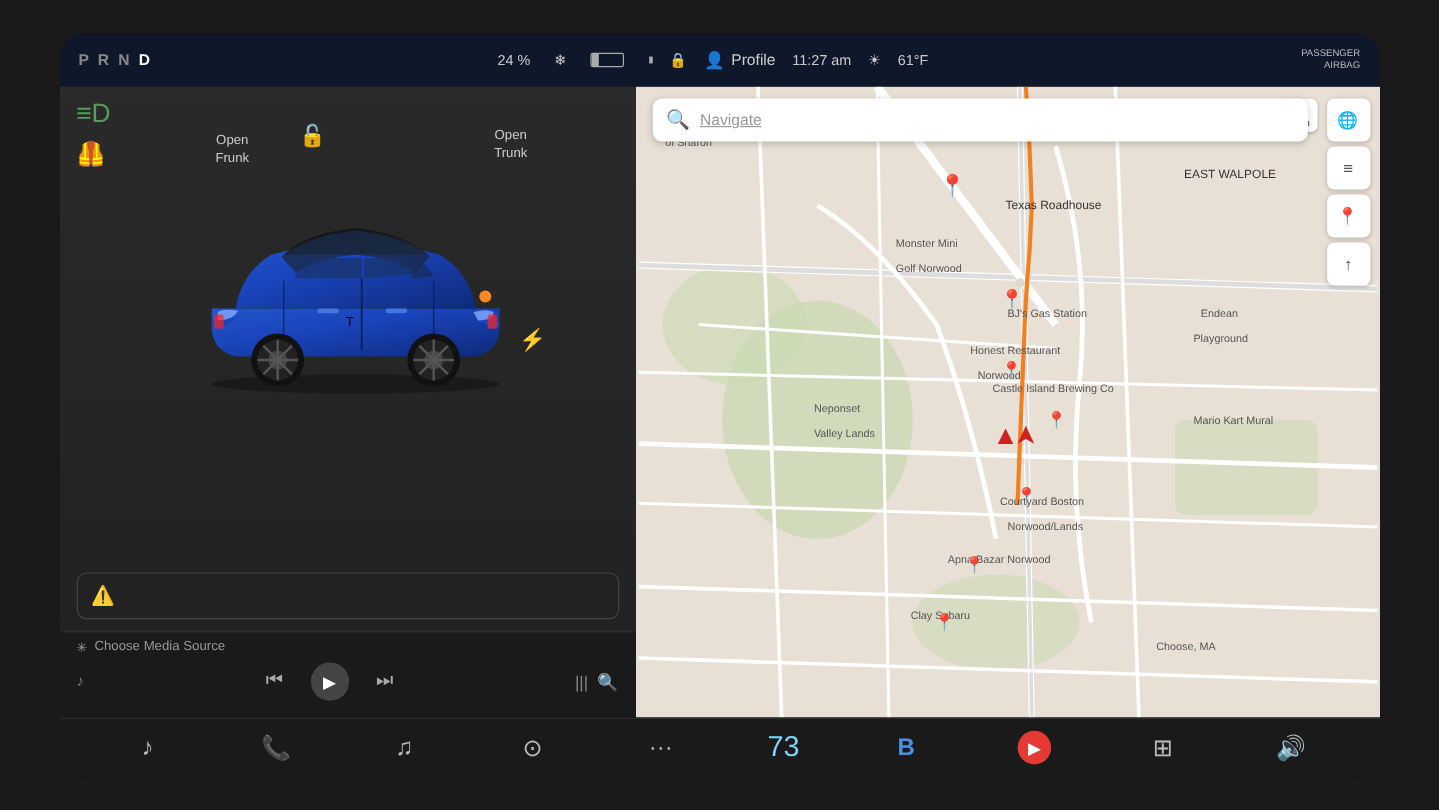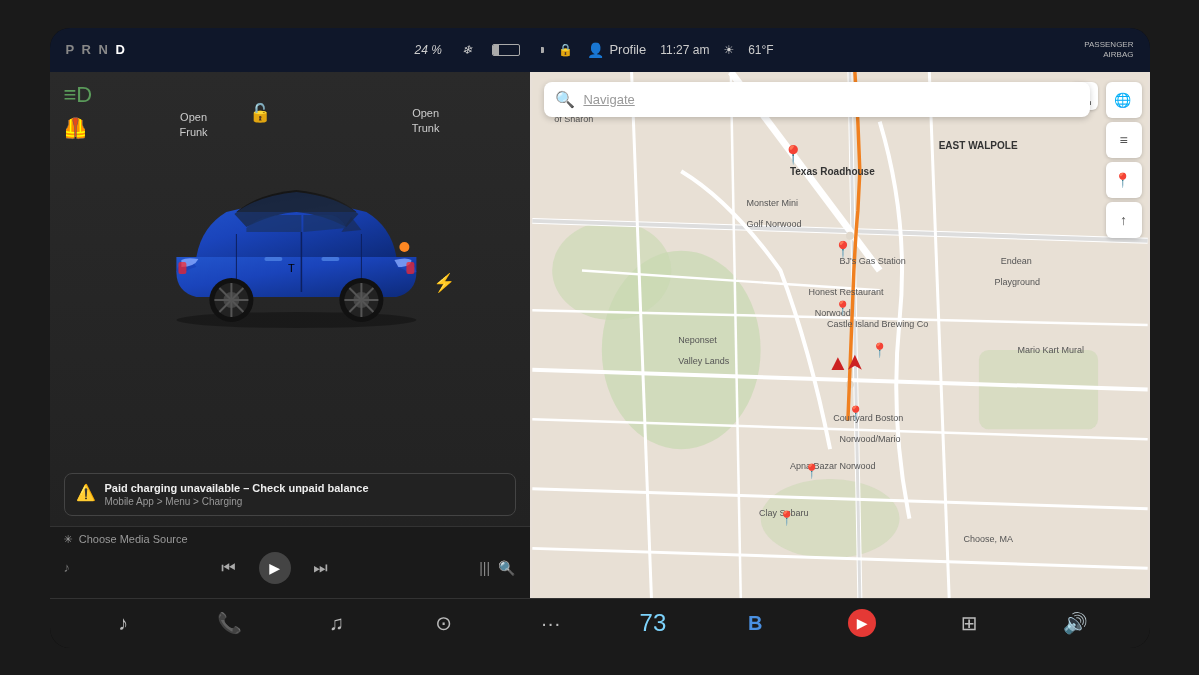--- a/index.html
+++ b/index.html
@@ -49,21 +49,20 @@
       display: flex;
       align-items: center;
       gap: 14px;
       font-size: 12px;
       color: #ccc;
     }
     .battery-info {
       display: flex;
       align-items: center;
       gap: 20px;
-      font-style: italic;
     }
     .battery-bar {
       width: 28px;
       height: 12px;
       border: 1.5px solid #aaa;
       border-radius: 2px;
       position: relative;
       overflow: hidden;
     }
     .battery-fill {
@@ -369,23 +368,24 @@
     }
     
     .map-label {
       position: absolute;
       font-size: 9px;
       color: #555;
       font-weight: 500;
       white-space: nowrap;
     }
     .map-label.bold {
-      font-weight: 700;
+      font-weight: 400;
       color: #333;
       font-size: 10px;
+      margin-left: 48px;
     }
     
     .map-pin {
       position: absolute;
       width: 20px;
       height: 20px;
       display: flex;
       align-items: center;
       justify-content: center;
     }
@@ -565,24 +565,20 @@
             <text x="145" y="120" font-size="11" fill="#aabb ff" font-family="sans-serif" text-anchor="middle">T</text>
 
             <circle cx="258" cy="95" r="5" fill="#ff8822"></circle>
           </svg>
         </div>
 
         <div class="charge-bolt" style="position:absolute; right:74px; top:200px; color:#ff8822; font-size:18px;">⚡</div>
 
         <div class="warning-banner">
           <span class="warning-icon">⚠️</span>
-          <div class="warning-text">
-            <span class="warning-title">Paid charging unavailable – Check unpaid balance</span>
-            <span class="warning-sub">Mobile App &gt; Menu &gt; Charging</span>
-          </div>
         </div>
       </div>
 
       <div class="media-bar">
         <div class="media-source">
           <span>✳</span>
           <span>Choose Media Source</span>
         </div>
         <div class="media-controls">
           <div class="media-left">
@@ -649,23 +645,23 @@
         <div class="map-label" style="top:24%;left:35%;">Monster Mini</div>
         <div class="map-label" style="top:28%;left:35%;">Golf Norwood</div>
         <div class="map-label" style="top:35%;left:50%;">BJ's Gas Station</div>
         <div class="map-label" style="top:41%;left:45%;">Honest Restaurant</div>
         <div class="map-label" style="top:45%;left:46%;">Norwood</div>
         <div class="map-label" style="top:50%;left:24%;">Neponset</div>
         <div class="map-label" style="top:54%;left:24%;">Valley Lands</div>
         <div class="map-label" style="top:47%;left:48%;">Castle Island Brewing Co</div>
         <div class="map-label" style="top:35%;left:76%;">Endean</div>
         <div class="map-label" style="top:39%;left:75%;">Playground</div>
-        <div class="map-label" style="top:52%;left:75%;margin-left:23px;">Mario Kart Mural</div>
+        <div class="map-label" style="top:52%;left:75%;">Mario Kart Mural</div>
         <div class="map-label" style="top:65%;left:49%;">Courtyard Boston</div>
-        <div class="map-label" style="top:69%;left:50%;">Norwood/Mario</div>
+        <div class="map-label" style="top:69%;left:50%;">Norwood/Lands</div>
         <div class="map-label" style="top:74%;left:42%;">Apna Bazar Norwood</div>
         <div class="map-label" style="top:83%;left:37%;">Clay Subaru</div>
         <div class="map-label" style="top:88%;left:70%;">Choose, MA</div>
         <div class="map-label" style="top:8%;left:4%;">of Sharon</div>
 
         
         <div class="map-pin" style="top:14%;left:41%;">
             <span class="orange-pin">📍</span>
           </div>
         <div class="map-pin" style="top:32%;left:49%;">

